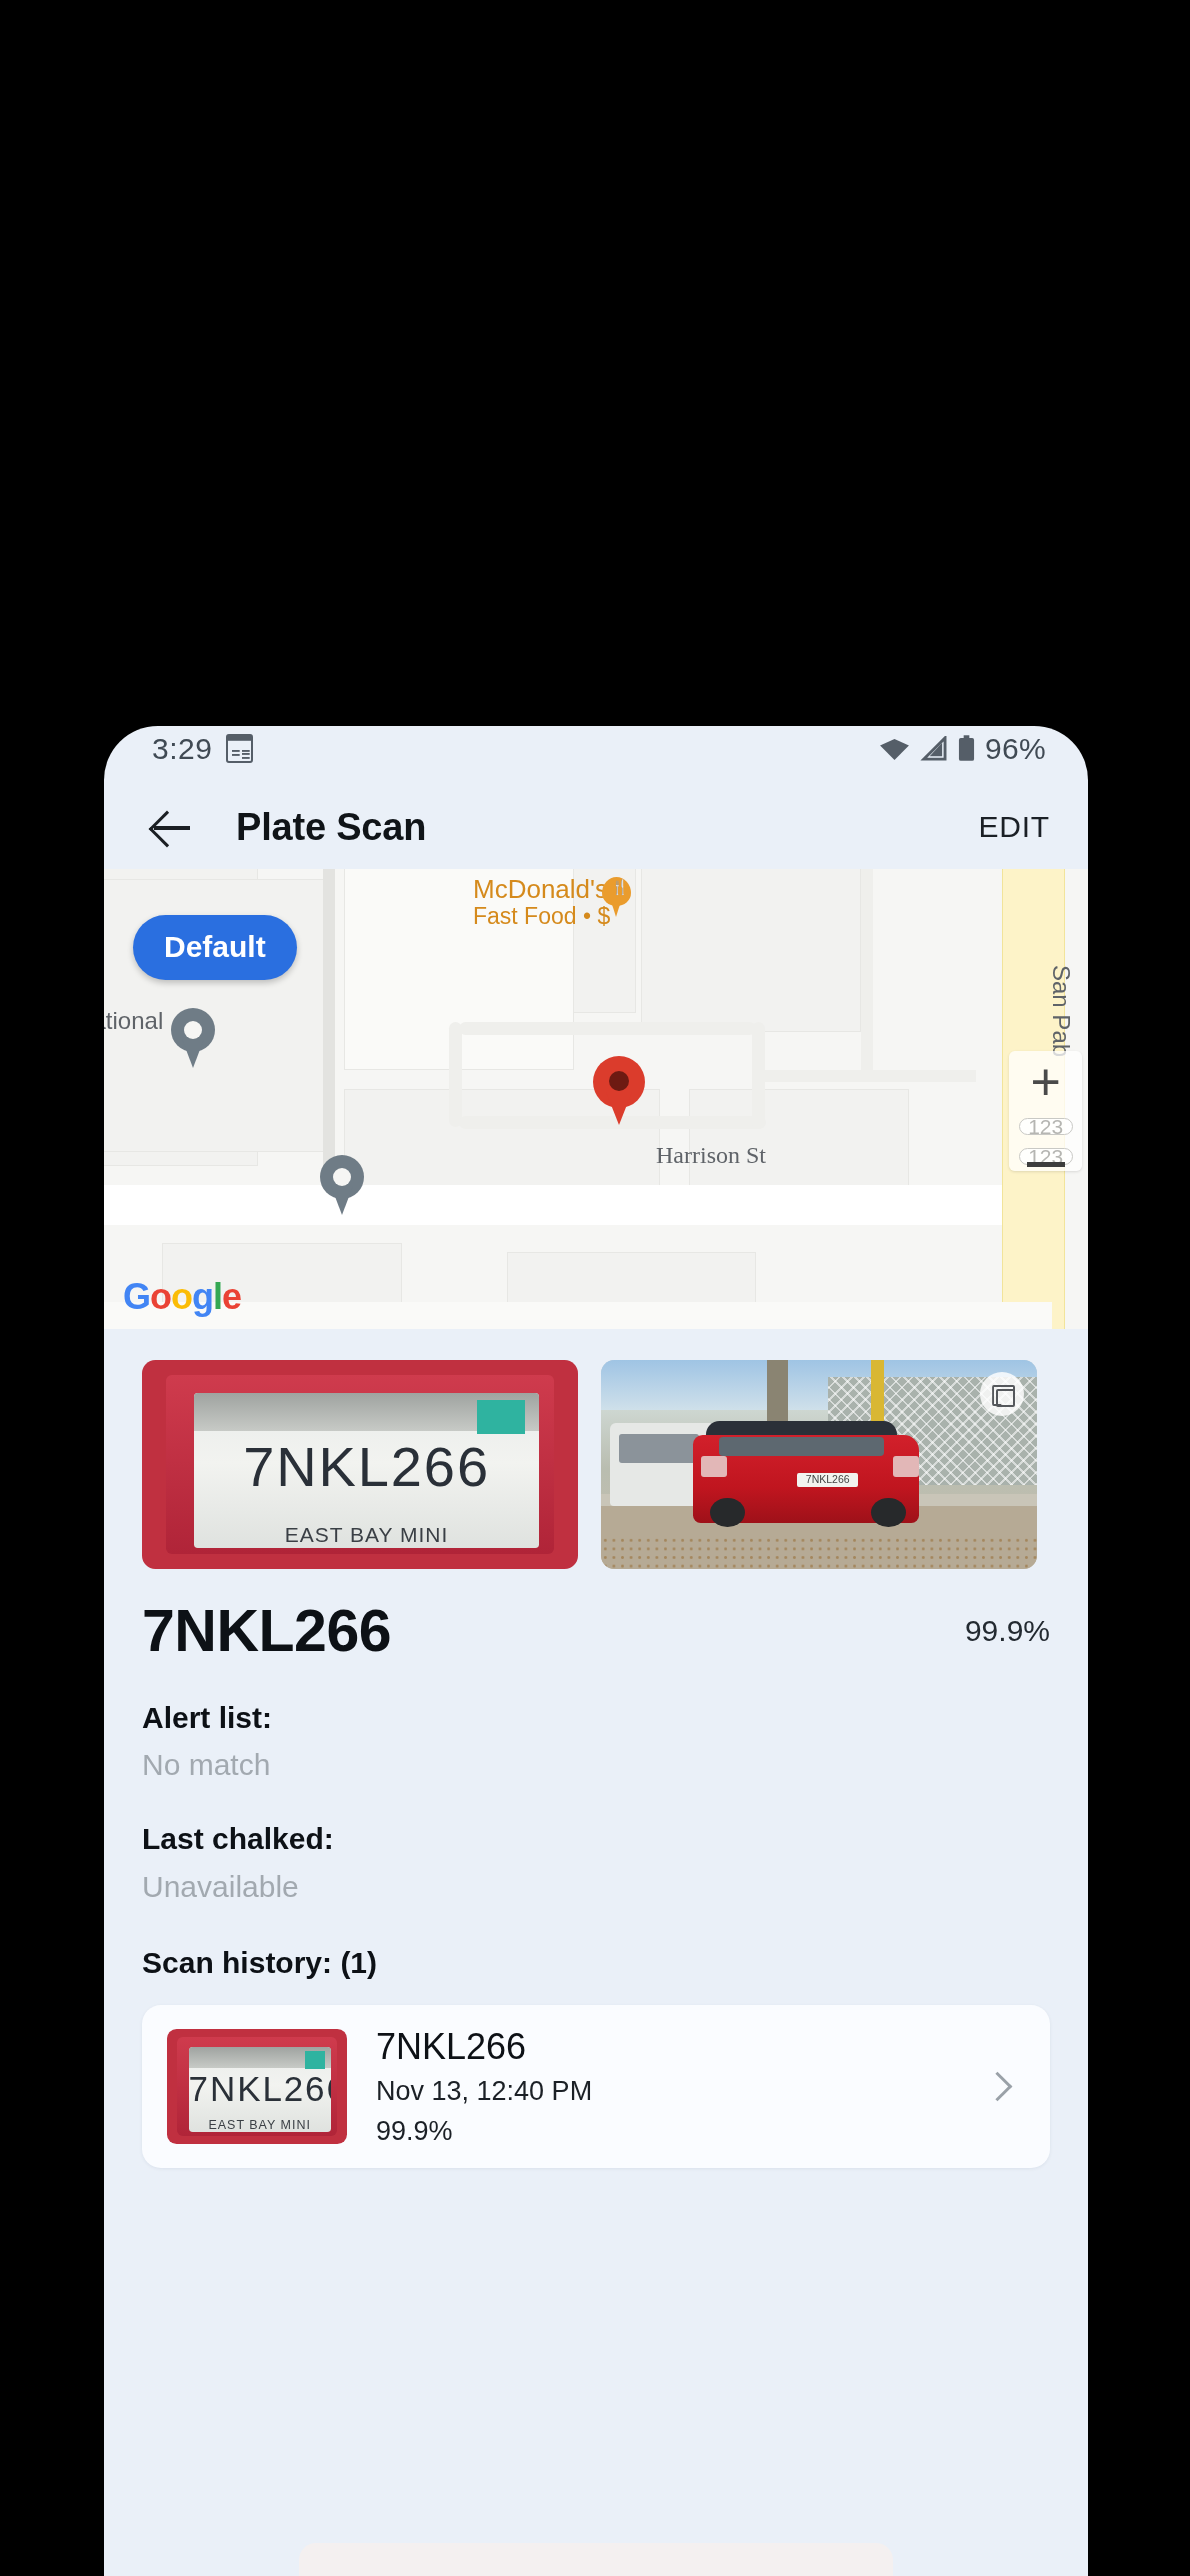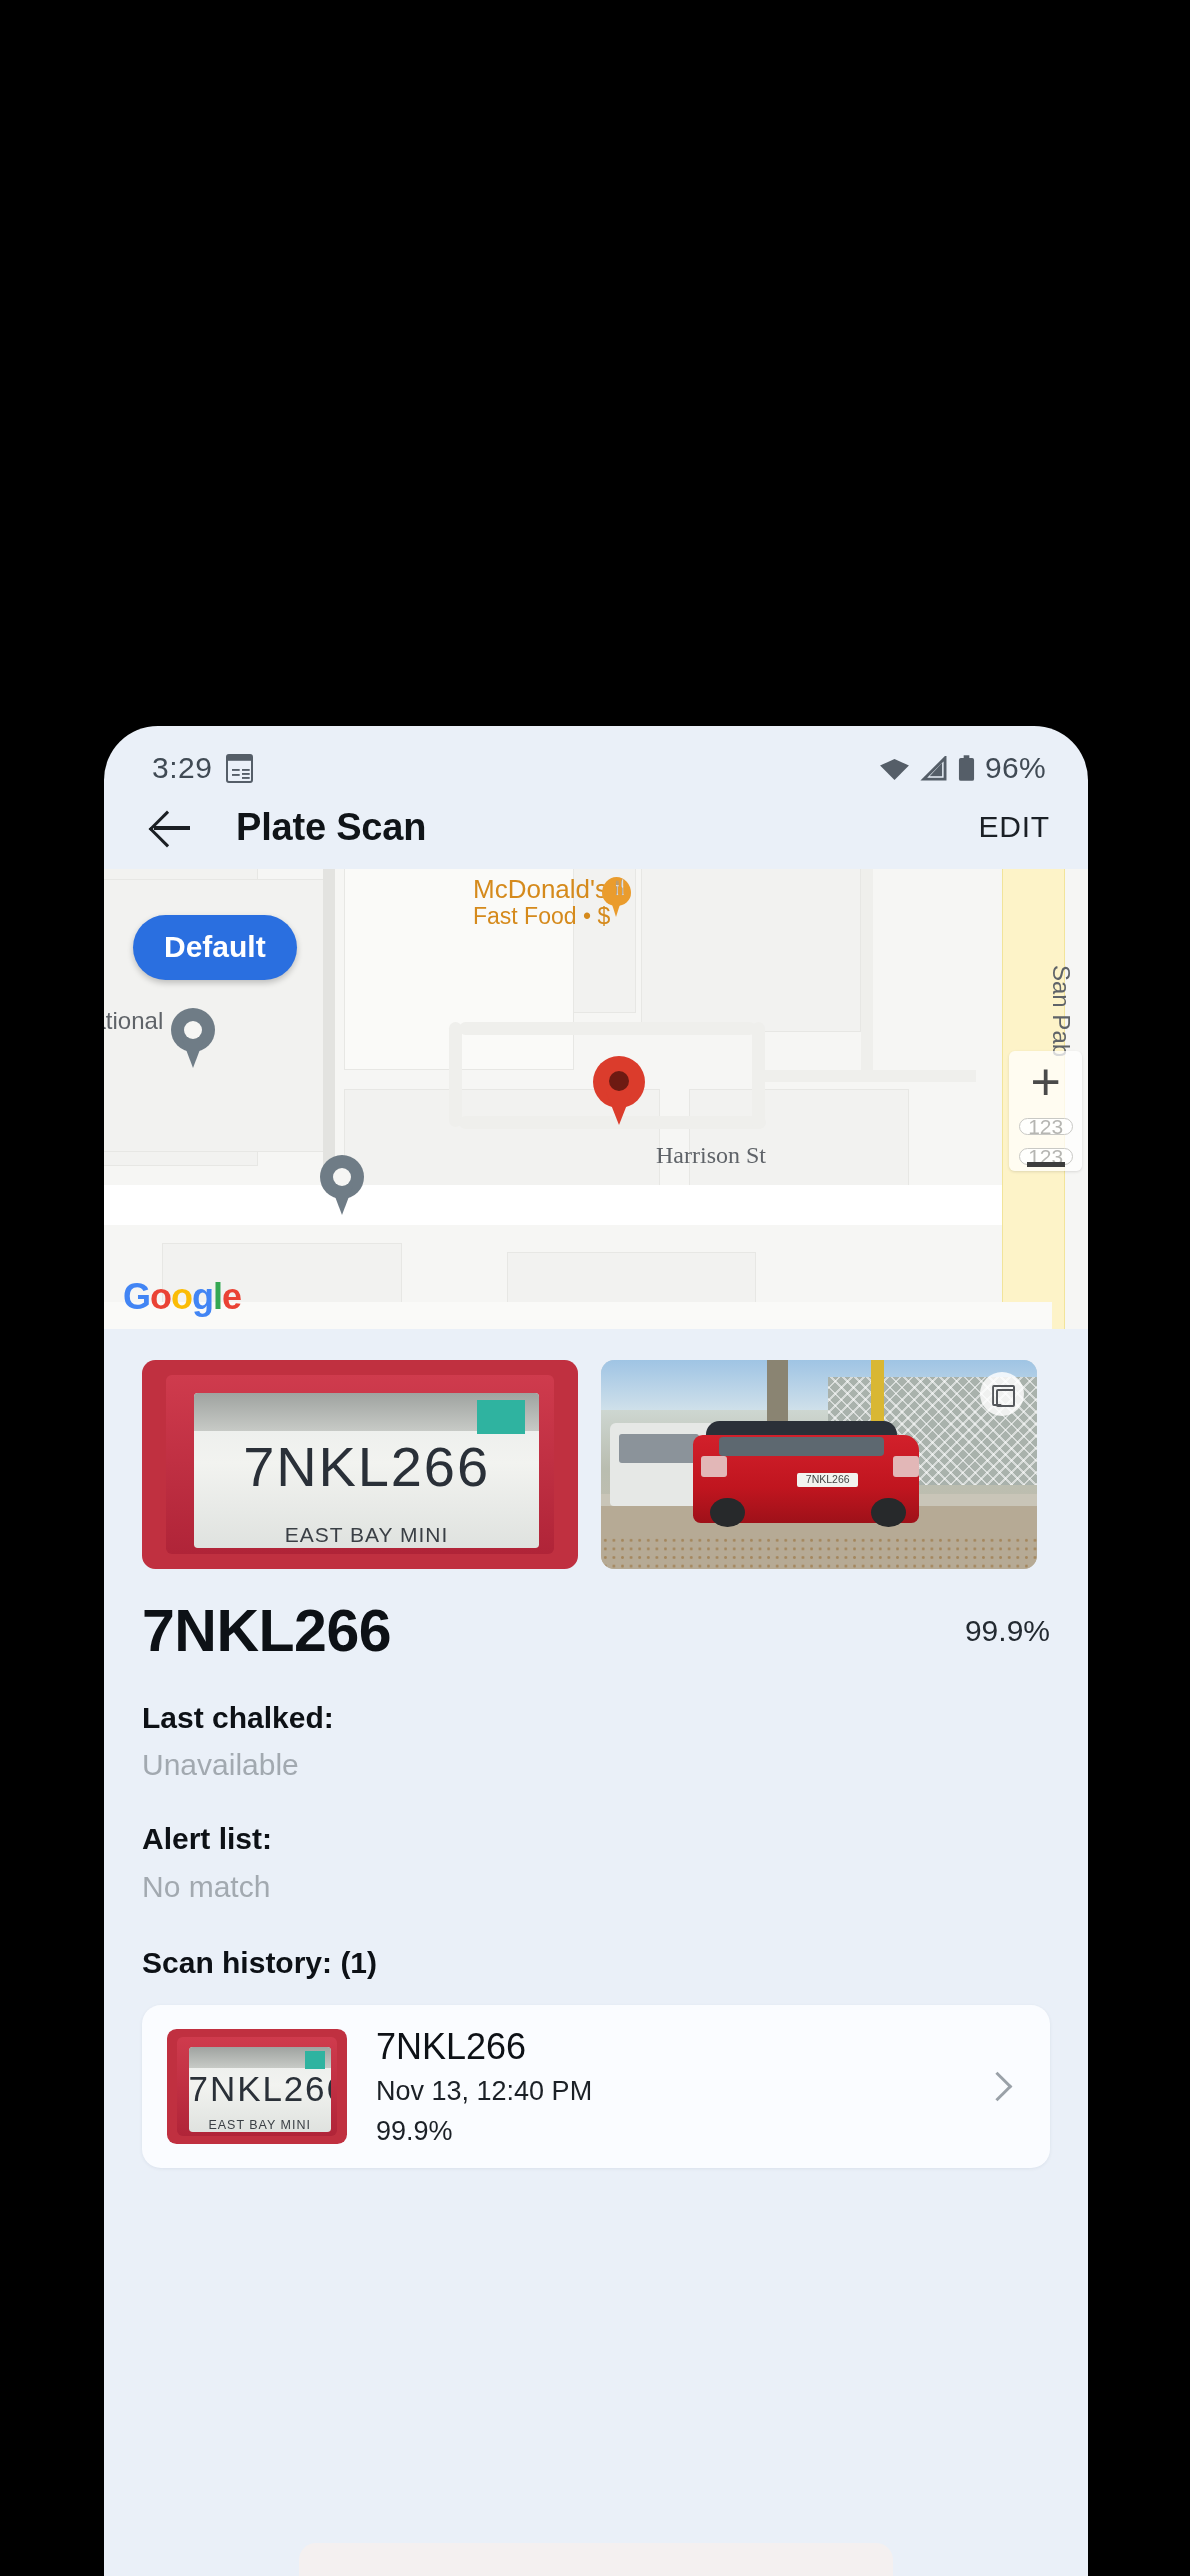--- a/index.html
+++ b/index.html
@@ -30,21 +30,21 @@
     width: 984px; height: 1850px;
     background: #eaf0f8;
     border-radius: 54px 54px 0 0;
     overflow: hidden;
   }
 
   
   .statusbar {
     position: relative;
     height: 59px;
-    display: flex; align-items: flex-end;
+    display: flex; align-items: flex-start;
     padding: 5.8px 42px 0 48px;
     color: #4c555f;
     font-size: 29px;
   }
   .sb-left { display: flex; align-items: center; gap: 13.4px; }
   .sb-time { font-size: 30px; color: #404a54; letter-spacing: 0.5px; }
   .sb-right { margin-left: auto; display: flex; align-items: center; gap: 10.5px; }
   .sb-batt-txt { font-size: 30px; color: #404a54; letter-spacing: 0.3px; }
   .icon-cal { width: 27px; height: 29px; position: relative; }
   .icon-cal::before{
@@ -444,27 +444,27 @@
       </div>
 
       <div class="row-main">
         <div class="plate-big">7NKL266</div>
         <div class="meta">
           <div class="conf">99.9%</div>
         </div>
       </div>
 
       <div class="field">
+        <div class="field-label">Alert list:</div>
+        <div class="field-value">No match</div>
+      </div>
+
+      <div class="field">
         <div class="field-label">Last chalked:</div>
         <div class="field-value">Unavailable</div>
-      </div>
-
-      <div class="field">
-        <div class="field-label">Alert list:</div>
-        <div class="field-value">No match</div>
       </div>
 
       <div class="section-title">Scan history: (1)</div>
 
       <div class="history-card">
         <div class="history-thumb">
           <div class="plate-art">
             <div class="frame"></div>
             <div class="plate">
               <div class="topbar"></div>

